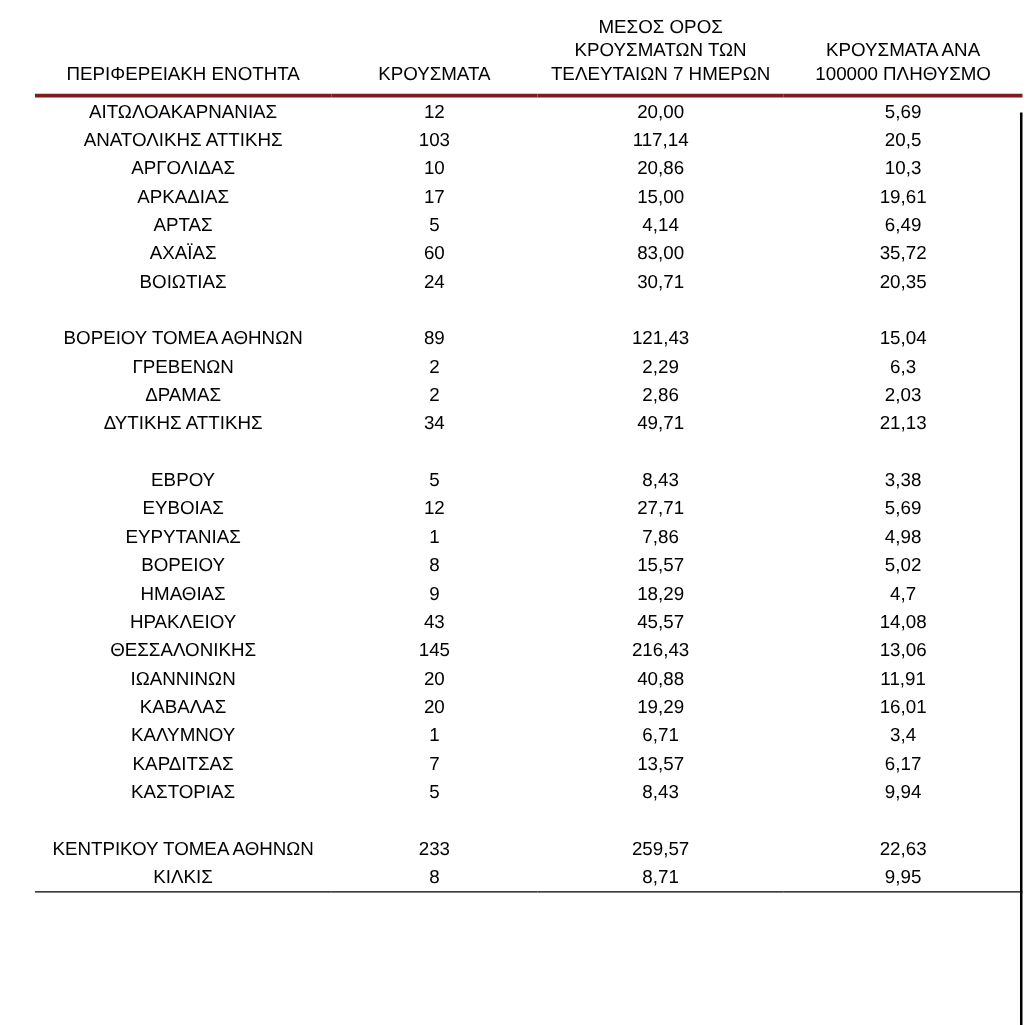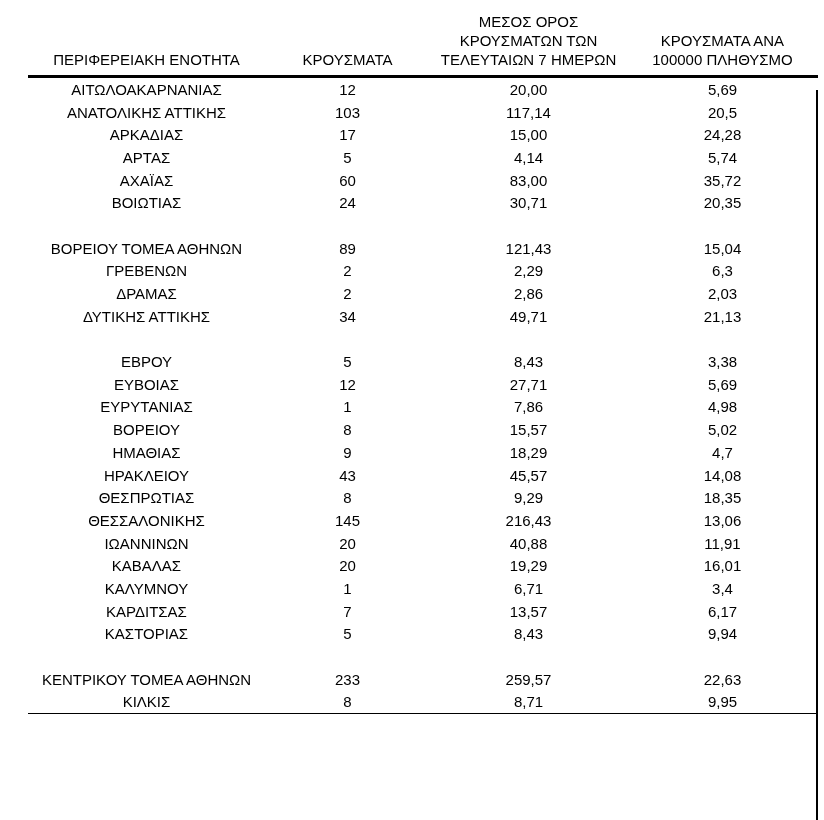--- a/index.html
+++ b/index.html
@@ -34,21 +34,21 @@
     text-align: center;
     font-weight: normal;
     font-size: 15px;
     white-space: nowrap;
     overflow: hidden;
   }
   thead th {
     vertical-align: bottom;
     line-height: 19px;
     padding-bottom: 6px;
-    border-bottom: 3px solid #000000;
+    border-bottom: 3px solid #7f1d1d;
   }
   tbody td {
     height: 22.7px;
     vertical-align: middle;
   }
   .right-border {
     position: absolute;
     top: 78px;
     bottom: 0;
     left: 816px;
@@ -90,30 +90,36 @@
           <td>20,00</td>
           <td>5,69</td>
         </tr>
         <tr>
           <td>ΑΝΑΤΟΛΙΚΗΣ ΑΤΤΙΚΗΣ</td>
           <td>103</td>
           <td>117,14</td>
           <td>20,5</td>
         </tr>
         <tr>
+          <td>ΑΡΓΟΛΙΔΑΣ</td>
+          <td>10</td>
+          <td>20,86</td>
+          <td>10,3</td>
+        </tr>
+        <tr>
           <td>ΑΡΚΑΔΙΑΣ</td>
           <td>17</td>
           <td>15,00</td>
-          <td>24,28</td>
+          <td>19,61</td>
         </tr>
         <tr>
           <td>ΑΡΤΑΣ</td>
           <td>5</td>
           <td>4,14</td>
-          <td>5,74</td>
+          <td>6,49</td>
         </tr>
         <tr>
           <td>ΑΧΑΪΑΣ</td>
           <td>60</td>
           <td>83,00</td>
           <td>35,72</td>
         </tr>
         <tr>
           <td>ΒΟΙΩΤΙΑΣ</td>
           <td>24</td>
@@ -186,26 +192,20 @@
           <td>18,29</td>
           <td>4,7</td>
         </tr>
         <tr>
           <td>ΗΡΑΚΛΕΙΟΥ</td>
           <td>43</td>
           <td>45,57</td>
           <td>14,08</td>
         </tr>
         <tr>
-          <td>ΘΕΣΠΡΩΤΙΑΣ</td>
-          <td>8</td>
-          <td>9,29</td>
-          <td>18,35</td>
-        </tr>
-        <tr>
           <td>ΘΕΣΣΑΛΟΝΙΚΗΣ</td>
           <td>145</td>
           <td>216,43</td>
           <td>13,06</td>
         </tr>
         <tr>
           <td>ΙΩΑΝΝΙΝΩΝ</td>
           <td>20</td>
           <td>40,88</td>
           <td>11,91</td>

